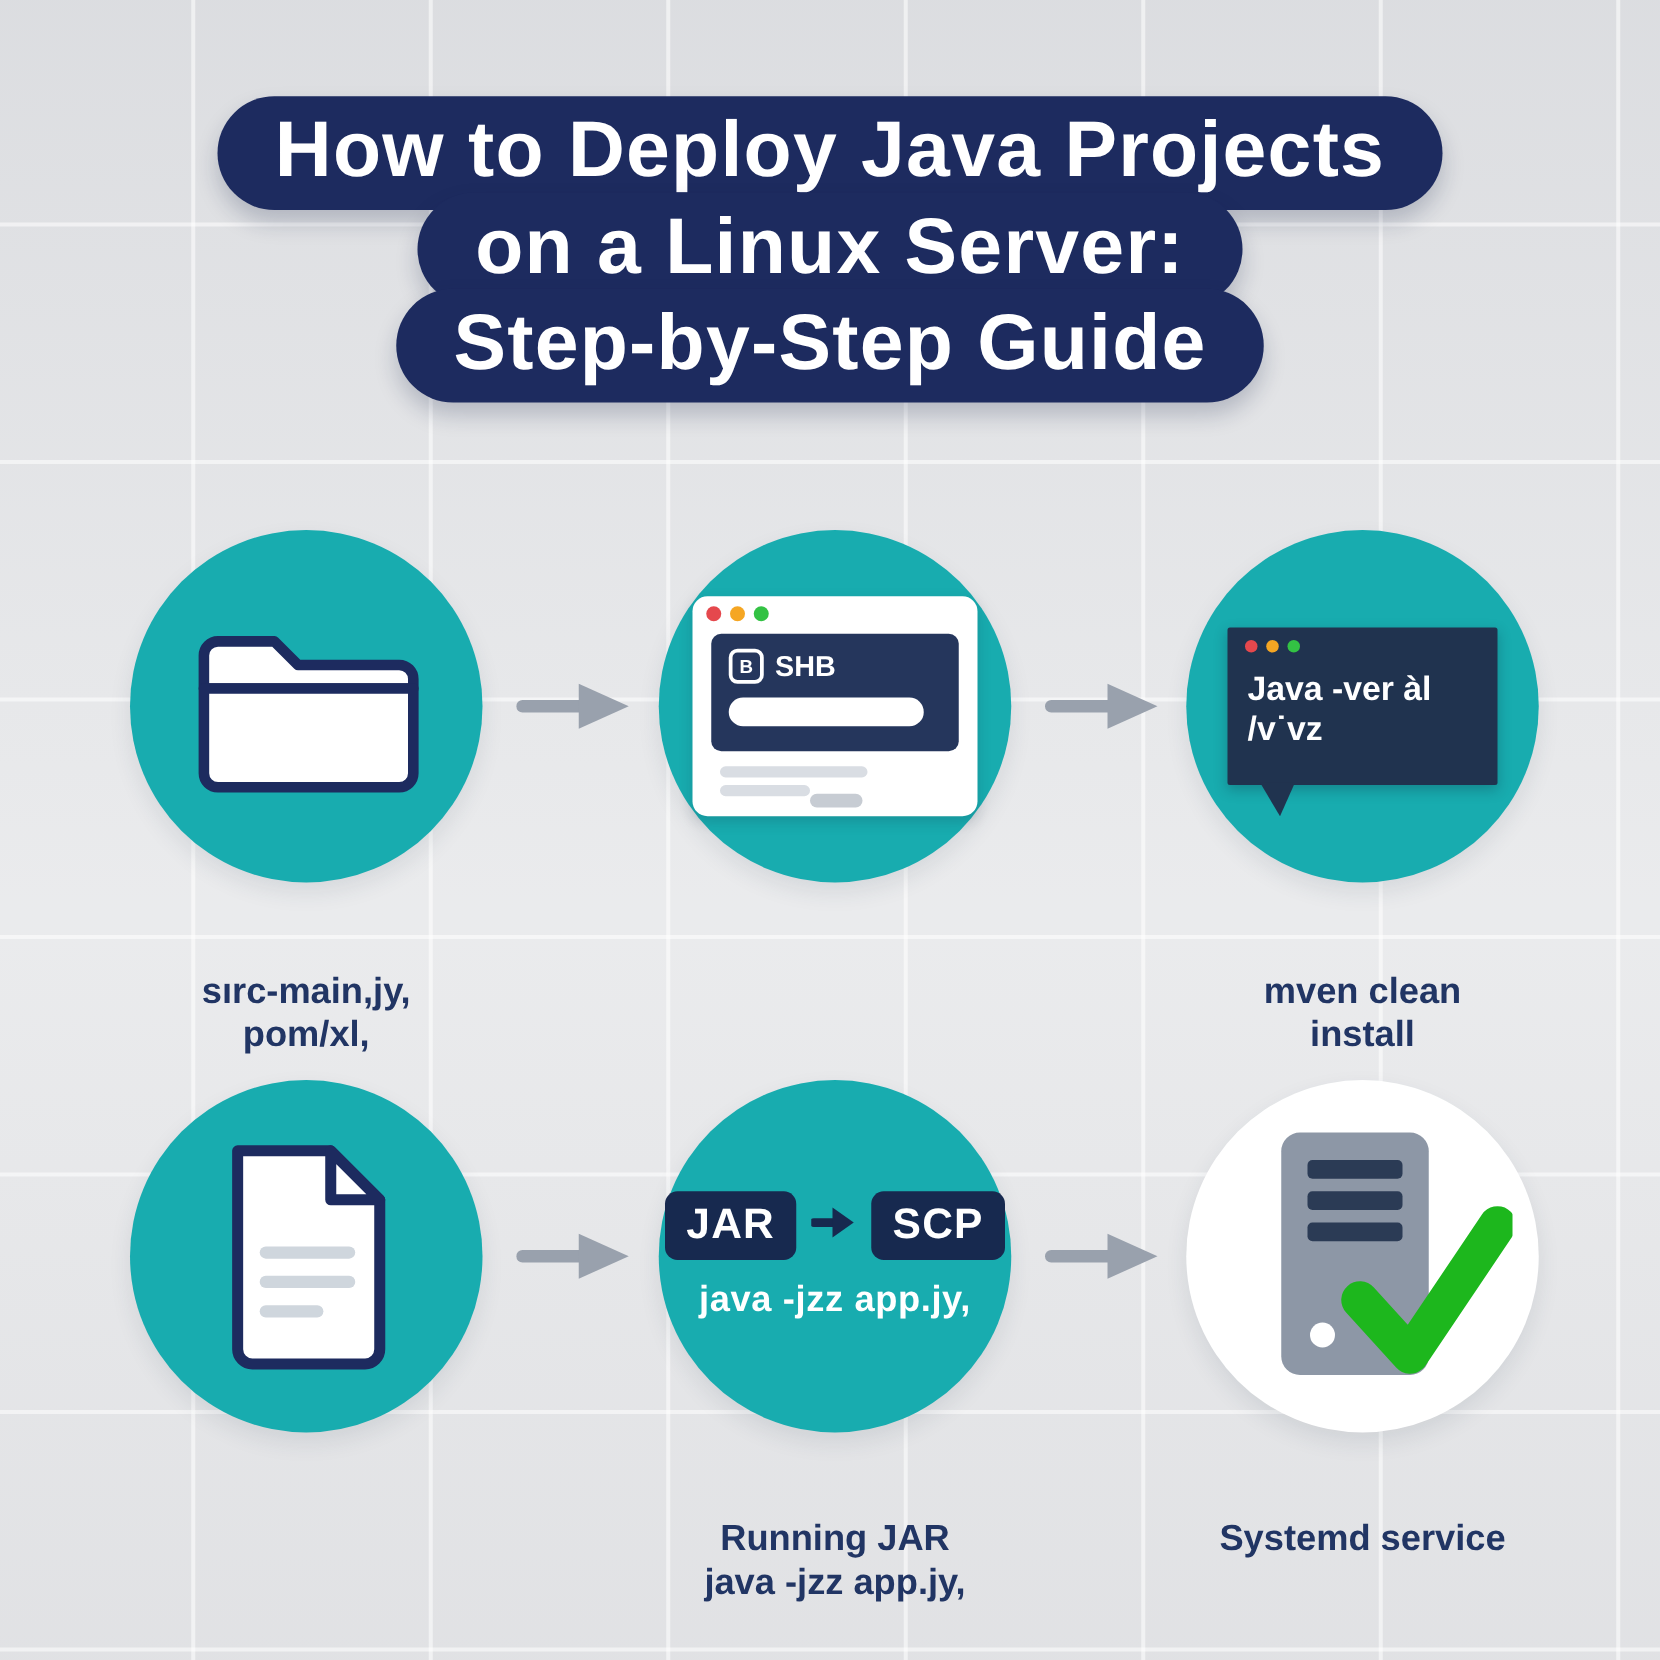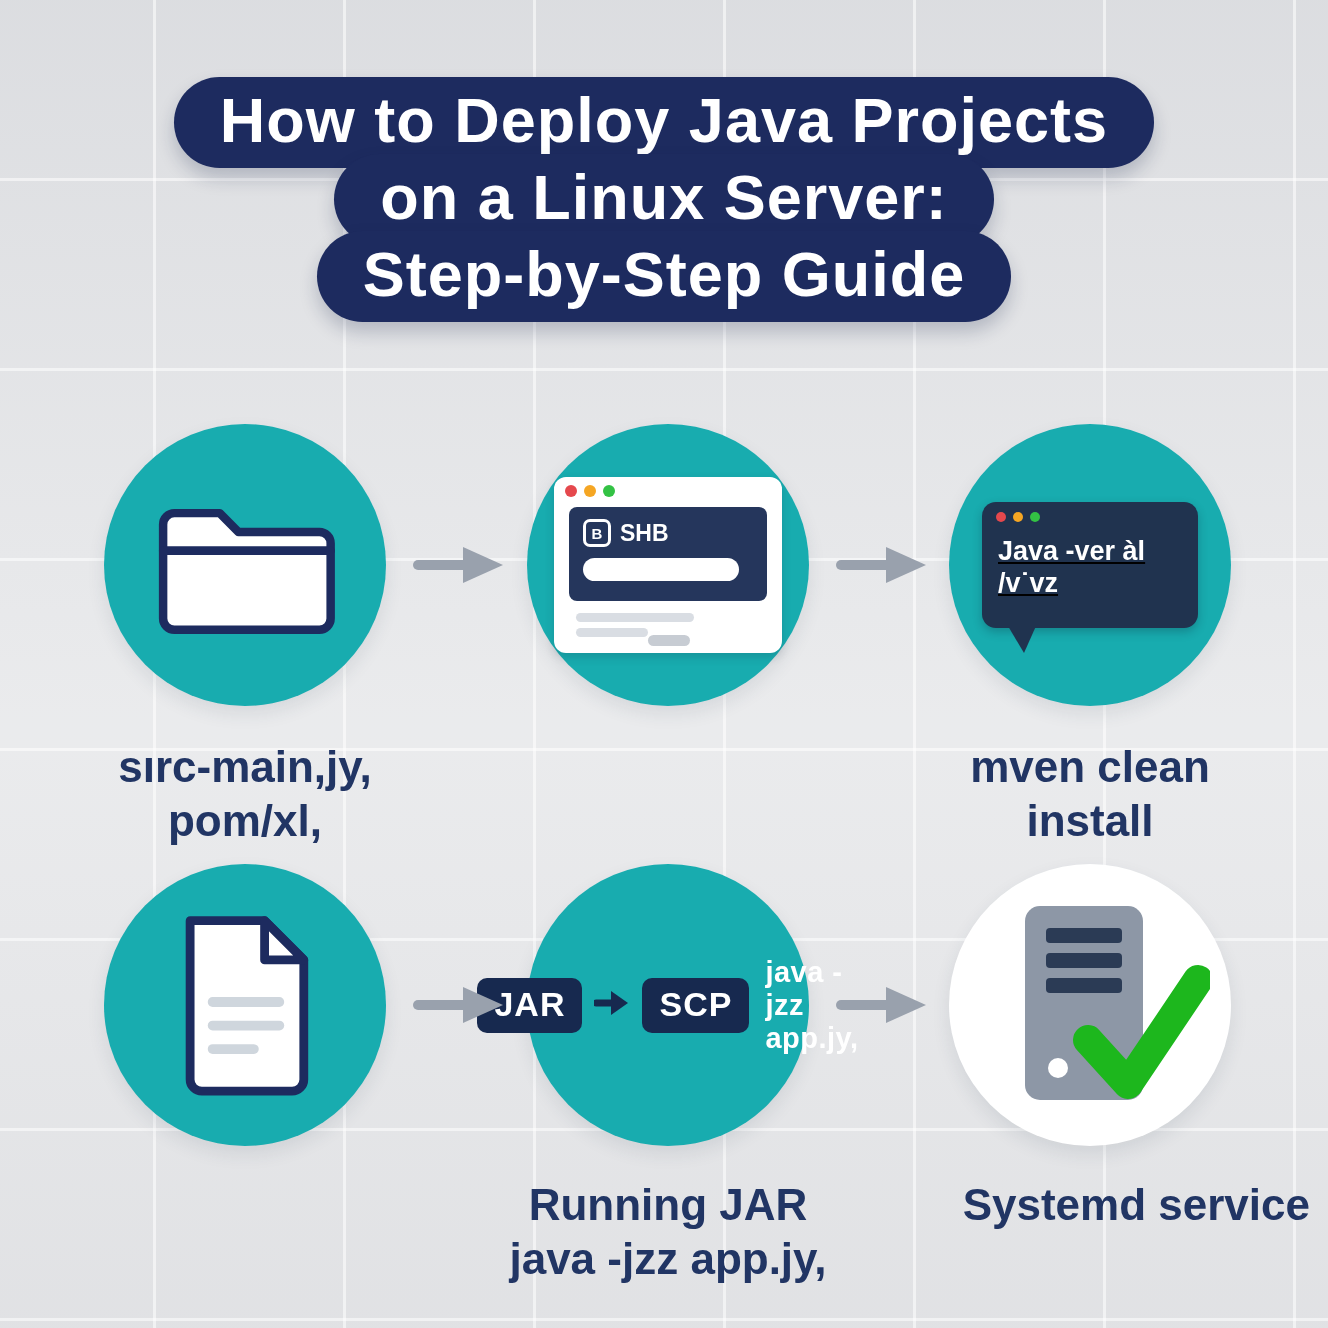--- a/index.html
+++ b/index.html
@@ -54,28 +54,28 @@
   
   .arrow{position:absolute;}
   .a1{left:413px;top:543px;}
   .a2{left:836px;top:543px;}
   .a3{left:413px;top:983px;}
   .a4{left:836px;top:983px;}
 
   
   .caption{
     position:absolute;width:440px;text-align:center;
-    font-size:44px;font-weight:700;color:#213564;line-height:1.22;
+    font-size:29px;font-weight:700;color:#213564;line-height:1.22;margin-top:36px;
   }
   .cap1{left:25px;top:740px;}
   .cap2{left:448px;top:740px;}
   .cap3{left:870px;top:740px;}
   .cap4{left:25px;top:1178px;}
   .cap5{left:448px;top:1178px;}
-  .cap6{left:870px;top:1178px;text-align:right;}
+  .cap6{left:870px;top:1178px;}
 
   
   .browser{
     position:relative;width:228px;height:176px;background:#ffffff;border-radius:12px;
     box-shadow:0 4px 10px rgba(20,40,60,.18);
   }
   .dots{position:absolute;top:8px;left:11px;display:flex;gap:7px;}
   .dot{width:12px;height:12px;border-radius:50%;}
   .dot-red{background:#e5484d;}
   .dot-orange{background:#f5a623;}
@@ -91,36 +91,35 @@
     font-size:15px;font-weight:700;flex:0 0 auto;
   }
   .screen-input{margin-top:11px;width:156px;height:23px;background:#fff;border-radius:12px;}
   .under-line{position:absolute;left:22px;height:9px;background:#d9dde3;border-radius:5px;}
   .ul1{top:136px;width:118px;}
   .ul2{top:151px;width:72px;}
   .bottom-pill{position:absolute;left:94px;top:158px;width:42px;height:11px;background:#c7ccd3;border-radius:6px;}
 
   
   .bubble{
-    position:relative;width:216px;height:126px;background:#20334f;border-radius:14px;
+    position:relative;width:216px;height:126px;background:#20334f;border-radius:2px;
     padding:12px 16px;box-sizing:border-box;
     box-shadow:0 4px 10px rgba(10,25,45,.25);
-    text-decoration:underline;
   }
   .bubble .dots{top:10px;left:14px;}
   .bubble .dot{width:10px;height:10px;}
   .bubble-text{margin-top:22px;color:#ffffff;font-weight:700;font-size:27px;line-height:1.18;}
   .bubble-tail{
     position:absolute;left:26px;bottom:-25px;width:0;height:0;
     border-left:16px solid transparent;border-right:12px solid transparent;
     border-top:27px solid #20334f;
   }
 
   
-  .transfer{display:flex;flex-direction:row;align-items:center;gap:16px;}
+  .transfer{display:flex;flex-direction:column;align-items:center;gap:16px;}
   .badges{display:flex;align-items:center;gap:12px;}
   .nbadge{
     background:#17294f;color:#ffffff;font-weight:700;font-size:34px;
     padding:7px 17px 9px;border-radius:10px;letter-spacing:1px;
   }
   .command{color:#ffffff;font-weight:700;font-size:29px;letter-spacing:.5px;}
 </style>
 </head>
 <body>
 

